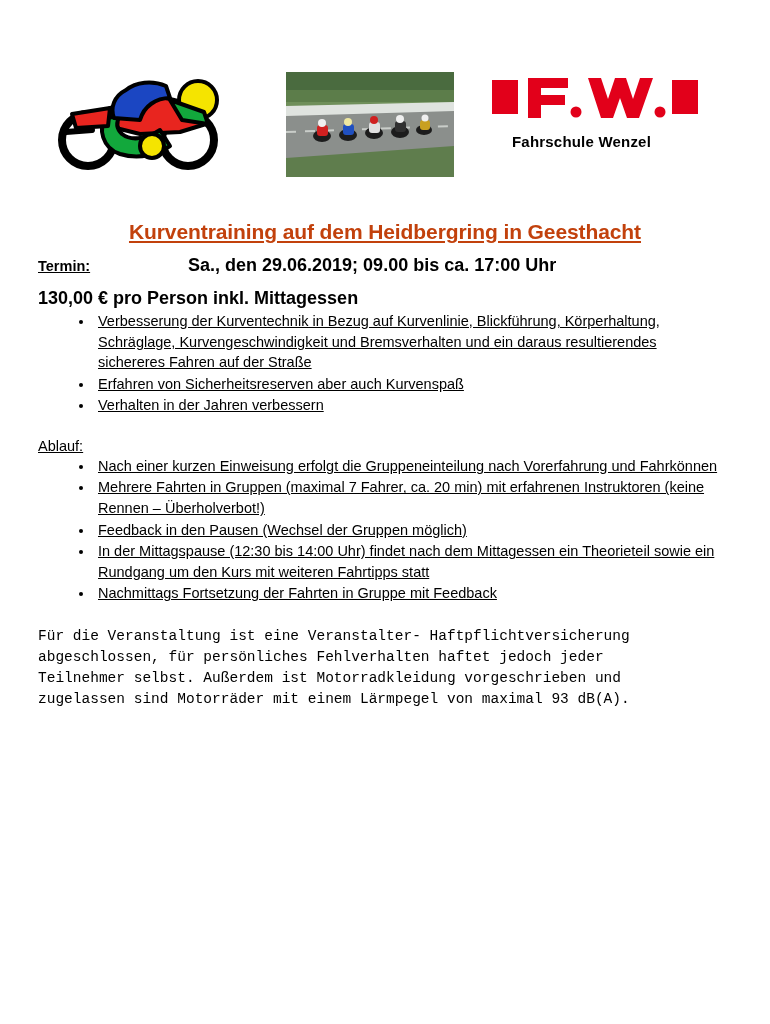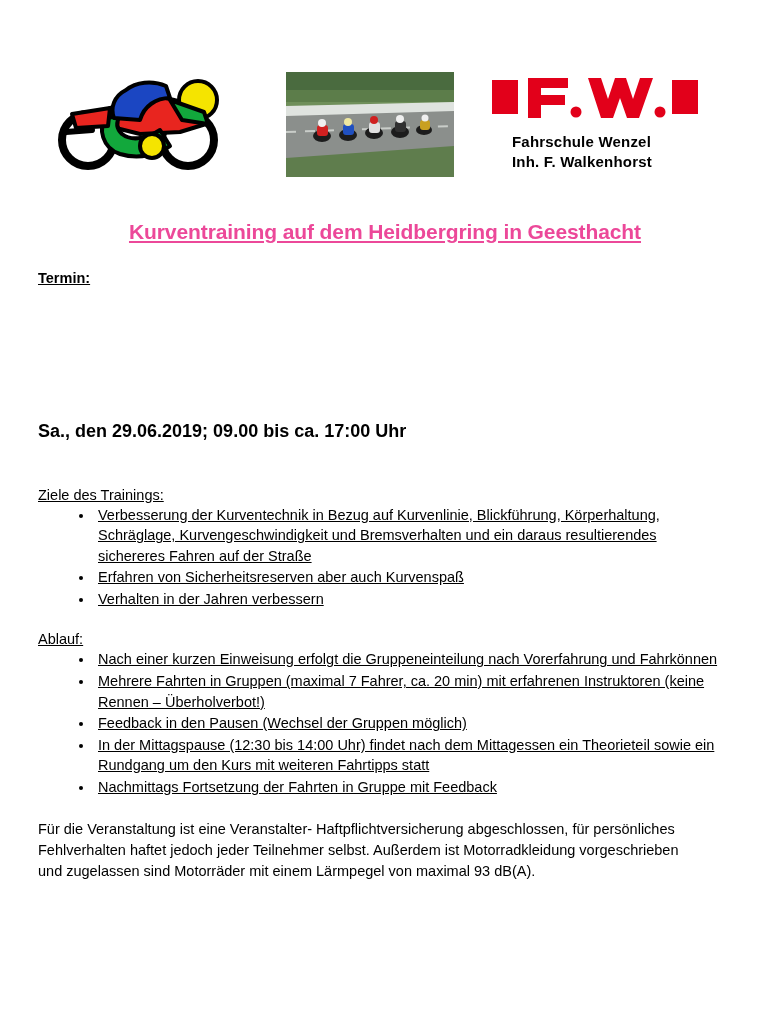--- a/index.html
+++ b/index.html
@@ -65,41 +65,40 @@
   .brand-line {
     font-size: 15px;
     font-weight: bold;
     line-height: 1.35;
     letter-spacing: 0.2px;
     padding-left: 20px;
   }
 
   
   .doc-title {
-    color: #ec4899;
+    color: #c2410c;
     font-size: 21px;
     font-weight: bold;
     text-align: center;
     text-decoration: underline;
     margin: 28px 0 0 0;
     letter-spacing: -0.1px;
   }
 
   
   .intro {
     font-size: 14.5px;
     line-height: 1.45;
     margin-top: 28px;
     max-width: 660px;
   }
 
   .kv {
     display: flex;
-    margin-top: 22px;
-    flex-direction: column;
+    margin-top: 10px;
   }
   .kv-label {
     width: 150px;
     flex: 0 0 150px;
     font-size: 14.5px;
     font-weight: bold;
     text-decoration: underline;
     padding-top: 4px;
   }
   .kv-value { flex: 1 1 auto; }
@@ -131,20 +130,21 @@
     margin: 0 0 1px 0;
     padding-left: 4px;
     max-width: 620px;
     text-decoration: underline;
   }
   .closing {
     font-size: 14.5px;
     line-height: 1.45;
     margin-top: 22px;
     max-width: 660px;
+    font-family: Liberation Mono, monospace;
   }
 </style>
 </head>
 <body>
 
 <div class="page">
 
   <div class="header">
 
     <div class="logo-left">
@@ -217,38 +217,39 @@
 
           <path d="M36 4 h40 v10 h-27 v7 h24 v10 h-24 v13 h-13 z" fill="#e2001a"></path>
           <circle cx="84" cy="38" r="5.5" fill="#e2001a"></circle>
 
           <path d="M96 4 h13 l7 21 l7 -21 h11 l7 21 l7 -21 h13 l-14 40 h-12 l-7 -20 l-7 20 h-12 z" fill="#e2001a"></path>
           <circle cx="168" cy="38" r="5.5" fill="#e2001a"></circle>
           <rect x="180" y="6" width="26" height="34" fill="#e2001a"></rect>
         </svg>
       </div>
       <div class="brand-line">Fahrschule Wenzel</div>
-      <div class="brand-line">Inh. F. Walkenhorst</div>
     </div>
   </div>
 
   <h1 class="doc-title">Kurventraining auf dem Heidbergring in Geesthacht</h1>
 
 
   <div class="kv">
     <div class="kv-label">Termin:</div>
     <div class="kv-value">
       <div class="kv-main">Sa., den 29.06.2019; 09.00 bis ca. 17:00 Uhr</div>
     </div>
   </div>
 
   <div class="kv">
+    <div class="kv-value">
+      <div class="kv-main">130,00 € pro Person inkl. Mittagessen</div>
+    </div>
   </div>
 
-  <div class="section-head">Ziele des Trainings:</div>
   <ul class="bullets">
     <li>Verbesserung der Kurventechnik in Bezug auf Kurvenlinie, Blickführung, Körperhaltung, Schräglage, Kurvengeschwindigkeit und Bremsverhalten und ein daraus resultierendes sichereres Fahren auf der Straße</li>
     <li>Erfahren von Sicherheitsreserven aber auch Kurvenspaß</li>
     <li>Verhalten in der Jahren verbessern</li>
   </ul>
 
   <div class="section-head">Ablauf:</div>
   <ul class="bullets">
     <li>Nach einer kurzen Einweisung erfolgt die Gruppeneinteilung nach Vorerfahrung und Fahrkönnen</li>
     <li>Mehrere Fahrten in Gruppen (maximal 7 Fahrer, ca. 20 min) mit erfahrenen Instruktoren (keine Rennen – Überholverbot!)</li>

